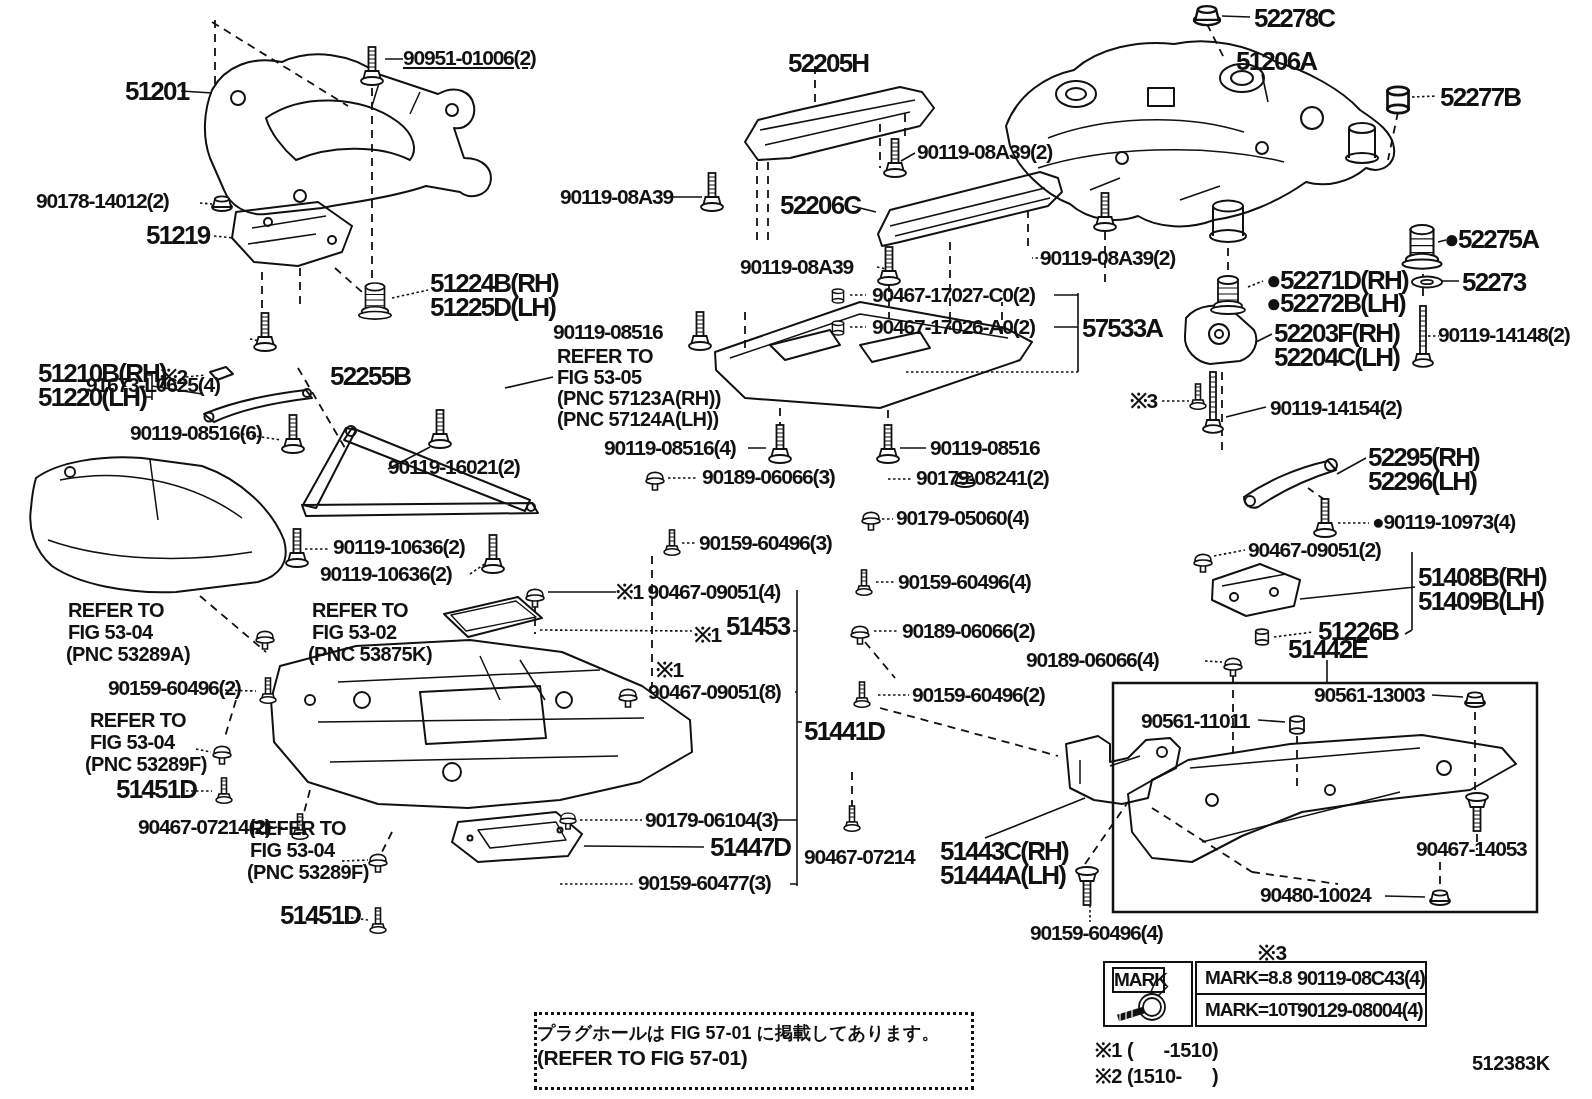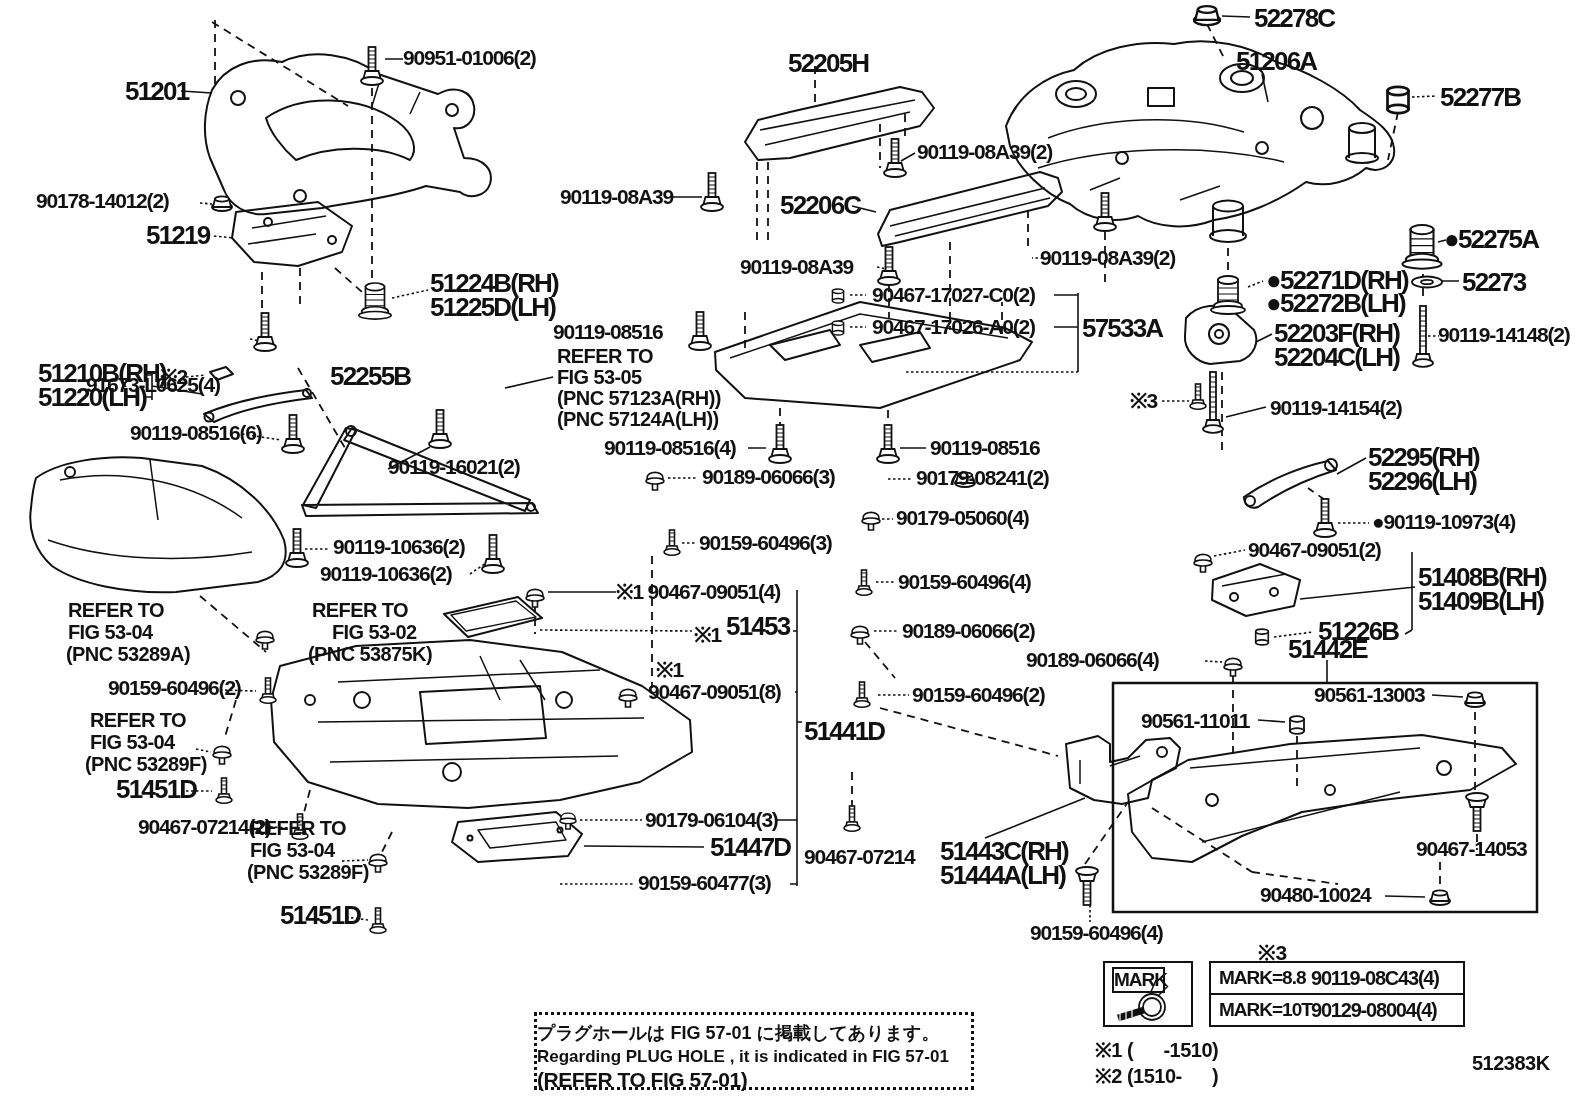--- a/index.html
+++ b/index.html
@@ -13,21 +13,21 @@
   #plug-note{position:absolute;left:534px;top:1012px;width:440px;height:78px;
        border:3px dotted #111;text-align:left;padding-top:6px;box-sizing:border-box;}
   #plug-note .jp{font-size:18px;font-weight:700;letter-spacing:0;}
   #plug-note .en{font-size:17px;font-weight:700;margin-top:2px;}
   #plug-note .rf{font-size:21px;font-weight:700;margin-top:1px;letter-spacing:-0.5px;}
   #mark-note{position:absolute;left:1258px;top:938px;font-size:21px;font-weight:700;}
   #mark-table{position:absolute;left:1103px;top:961px;display:flex;}
   #mark-left{width:90px;height:66px;border:2.5px solid #111;box-sizing:border-box;position:relative;}
   #mark-left .hdrbox{position:absolute;left:7px;top:4px;width:53px;height:26px;border:2.5px solid #111;
        box-sizing:border-box;text-align:center;font-size:19px;font-weight:700;line-height:22px;letter-spacing:-1px;}
-  #mark-right{width:256px;height:66px;border:2.5px solid #111;box-sizing:border-box;margin-left:16px;
+  #mark-right{width:232px;height:66px;border:2.5px solid #111;box-sizing:border-box;margin-left:2px;
        display:flex;flex-direction:column;}
   .mark-row{flex:1;display:flex;align-items:center;border-bottom:2.5px solid #111;}
   .mark-row:last-child{border-bottom:none;}
   .mark-row .mk{font-size:19px;font-weight:700;width:92px;padding-left:8px;letter-spacing:-1px;}
   .mark-row .pt{font-size:20px;font-weight:700;letter-spacing:-1.2px;}
   .footnote{position:absolute;left:1095px;font-size:20px;font-weight:700;white-space:pre;letter-spacing:-0.5px;}
   #fig-code{position:absolute;left:1472px;top:1052px;font-size:20px;font-weight:700;letter-spacing:-0.5px;}
   #legend{position:absolute;left:20px;top:1028px;}
   .legend-row{font-size:21px;font-weight:700;line-height:28px;letter-spacing:-0.3px;}
   .legend-row .dot{font-size:22px;margin-right:8px;}
@@ -277,39 +277,39 @@
     <path d="M1118,1018 l26,-8" stroke-width="7"></path>
     <path d="M1120,1012 v9 M1126,1010 v9 M1132,1008 v9" stroke-width="1.2" stroke="#fff"></path>
     <circle cx="1152" cy="1007" r="9" fill="#fff"></circle>
     <circle cx="1152" cy="1007" r="13"></circle>
     <path d="M1150,994 l6,-14 M1158,996 l10,-10" stroke-width="1.5"></path>
   </g>
 </svg>
 
 <div id="labels">
       <div class="lbl big" style="left: 125px; top: 78px;">51201</div>
-      <div class="lbl" style="left: 403px; top: 47px;">90951-01006(2)</div>
+      <div class="lbl" style="left: 403px; top: 47px; text-decoration: underline;">90951-01006(2)</div>
       <div class="lbl" style="left: 36px; top: 190px;">90178-14012(2)</div>
       <div class="lbl big" style="left: 146px; top: 222px;">51219</div>
       <div class="lbl" style="left: 86px; top: 326px; margin-top: 48px;">91673-L0625(4)</div>
       <div class="lbl big" style="left: 430px; top: 270px;">51224B(RH)</div>
       <div class="lbl big" style="left: 430px; top: 294px;">51225D(LH)</div>
       <div class="lbl big" style="left: 38px; top: 360px;">51210B(RH)</div>
       <div class="lbl big" style="left: 38px; top: 384px;">51220(LH)</div>
       <div class="lbl" style="left: 160px; top: 366px;">※2</div>
       <div class="lbl big" style="left: 330px; top: 363px;">52255B</div>
       <div class="lbl" style="left: 130px; top: 422px;">90119-08516(6)</div>
       <div class="lbl" style="left: 388px; top: 456px;">90119-16021(2)</div>
       <div class="lbl" style="left: 333px; top: 536px;">90119-10636(2)</div>
       <div class="lbl" style="left: 320px; top: 563px;">90119-10636(2)</div>
       <div class="lbl ref" style="left: 68px; top: 600px;">REFER TO</div>
       <div class="lbl ref" style="left: 68px; top: 622px;">FIG 53-04</div>
       <div class="lbl ref" style="left: 66px; top: 644px;">(PNC 53289A)</div>
       <div class="lbl ref" style="left: 312px; top: 600px;">REFER TO</div>
-      <div class="lbl ref" style="left: 312px; top: 622px; margin-left: 20px;">FIG 53-02</div>
+      <div class="lbl ref" style="left: 312px; top: 622px;">FIG 53-02</div>
       <div class="lbl ref" style="left: 308px; top: 644px;">(PNC 53875K)</div>
       <div class="lbl" style="left: 108px; top: 677px;">90159-60496(2)</div>
       <div class="lbl ref" style="left: 90px; top: 710px;">REFER TO</div>
       <div class="lbl ref" style="left: 90px; top: 732px;">FIG 53-04</div>
       <div class="lbl ref" style="left: 85px; top: 754px;">(PNC 53289F)</div>
       <div class="lbl big" style="left: 116px; top: 776px;">51451D</div>
       <div class="lbl" style="left: 138px; top: 816px;">90467-07214(2)</div>
       <div class="lbl ref" style="left: 250px; top: 818px;">REFER TO</div>
       <div class="lbl ref" style="left: 250px; top: 840px;">FIG 53-04</div>
       <div class="lbl ref" style="left: 247px; top: 862px;">(PNC 53289F)</div>
@@ -372,21 +372,20 @@
       <div class="lbl big" style="left: 1368px; top: 444px;">52295(RH)</div>
       <div class="lbl big" style="left: 1368px; top: 468px;">52296(LH)</div>
       <div class="lbl" style="left: 1372px; top: 511px;">●90119-10973(4)</div>
       <div class="lbl" style="left: 1248px; top: 539px;">90467-09051(2)</div>
       <div class="lbl big" style="left: 1418px; top: 564px;">51408B(RH)</div>
       <div class="lbl big" style="left: 1418px; top: 588px;">51409B(LH)</div>
     </div>
 
 <div id="plug-note">
   <div class="jp">プラグホールは FIG 57-01 に掲載してあります。</div>
-  <div class="en">Regarding  PLUG  HOLE , it is indicated in  FIG  57-01</div>
   <div class="rf">(REFER TO FIG 57-01)</div>
 </div>
 
 <div id="mark-note">※3</div>
 <div id="mark-table">
   <div id="mark-left">
     <div class="hdrbox">MARK</div>
   </div>
   <div id="mark-right">
         <div class="mark-row">

